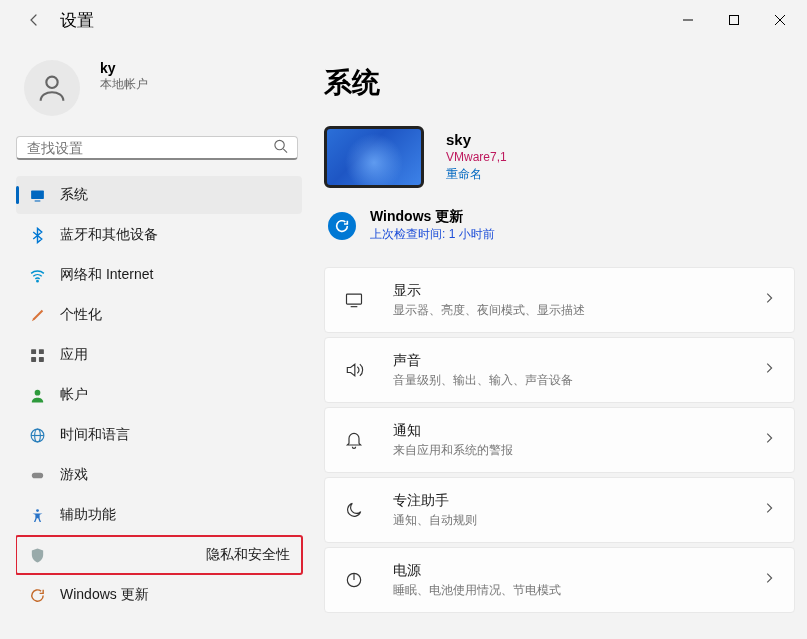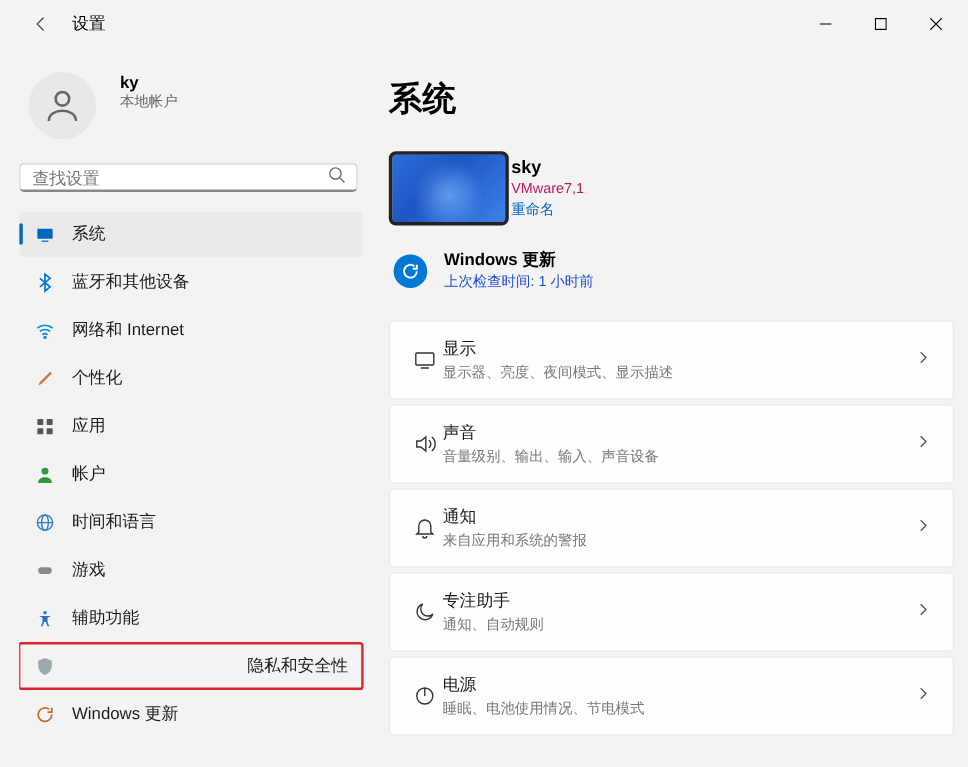--- a/index.html
+++ b/index.html
@@ -1,21 +1,21 @@
 <!DOCTYPE html>
 <html><head>
 <meta charset="utf-8">
 <style>
 * { margin: 0; padding: 0; box-sizing: border-box; font-family: "Segoe UI", "Microsoft YaHei", sans-serif; }
 body { background: #f3f3f3; width: 807px; height: 639px; overflow: hidden; }
 .window { background: #f3f3f3; width: 100%; height: 100%; display: flex; flex-direction: column; }
 .titlebar { height: 40px; display: flex; align-items: center; justify-content: space-between; padding: 0 4px; }
 .titlebar-left { display: flex; align-items: center; gap: 16px; padding-left: 20px; }
 .back-btn { width: 20px; height: 20px; display: flex; align-items: center; justify-content: center; color: #555; cursor: pointer; }
-.title { font-size: 14px; color: #000; }
+.title { font-size: 17px; color: #000; }
 .window-controls { display: flex; }
 .win-btn { width: 46px; height: 32px; display: flex; align-items: center; justify-content: center; cursor: pointer; }
 .win-btn svg { stroke: #000; }
 .content { display: flex; flex: 1; overflow: hidden; }
 .sidebar { width: 310px; padding: 8px 0 0 16px; display: flex; flex-direction: column; }
 .profile { display: flex; align-items: flex-start; gap: 20px; padding: 12px 8px 20px 8px; }
 .avatar { width: 56px; height: 56px; border-radius: 50%; background: #e8e8e8; display: flex; align-items: center; justify-content: center; }
 .profile-text { display: flex; flex-direction: column; }
 .profile-name { font-size: 14px; font-weight: 600; }
 .profile-sub { font-size: 12px; color: #666; }
@@ -23,34 +23,34 @@
 .search-input { width: 100%; height: 24px; border: 1px solid #ccc; border-bottom: 2px solid #888; border-radius: 4px; padding: 0 34px 0 10px; font-size: 14px; background: #fff; outline: none; }
 .search-icon { position: absolute; right: 10px; top: 50%; transform: translateY(-50%); color: #666; }
 .nav { display: flex; flex-direction: column; gap: 2px; overflow-y: auto; padding-right: 8px; }
 .nav-item { display: flex; align-items: center; gap: 14px; height: 38px; padding: 0 12px; border-radius: 4px; cursor: pointer; font-size: 14px; color: #1a1a1a; position: relative; }
 .nav-item.selected { background: #eaeaea; }
 .nav-item.selected::before { content: ""; position: absolute; left: 0; top: 10px; bottom: 10px; width: 3px; background: #0067c0; border-radius: 2px; }
 .nav-item.highlighted { outline: 2px solid #d23; outline-offset: -1px; border-radius: 2px; justify-content: space-between; }
 .nav-icon { width: 18px; height: 18px; display: flex; align-items: center; justify-content: center; flex-shrink: 0; }
 .main { flex: 1; padding: 24px 12px 0 14px; overflow-y: auto; }
 .page-title { font-size: 28px; font-weight: 600; margin-bottom: 24px; }
-.device-row { display: flex; align-items: center; gap: 2px; margin-bottom: 20px; }
+.device-row { display: flex; align-items: center; gap: 22px; margin-bottom: 20px; }
 .device-thumb { width: 100px; height: 62px; border-radius: 6px; background: linear-gradient(135deg, #2b6fd8 0%, #1e56c4 40%, #3d82e8 100%); border: 3px solid #222; position: relative; overflow: hidden; }
 .device-thumb::after { content: ""; position: absolute; inset: 0; background: radial-gradient(circle at 50% 60%, rgba(120,180,255,.7) 0%, transparent 50%); }
 .device-info { display: flex; flex-direction: column; gap: 2px; }
 .device-name { font-size: 15px; font-weight: 600; }
 .device-sub { font-size: 12px; color: #be185d; }
 .device-link { font-size: 12px; color: #0067c0; cursor: pointer; }
 .update-row { display: flex; align-items: center; gap: 14px; margin-bottom: 24px; padding-left: 4px; }
 .update-icon { width: 28px; height: 28px; border-radius: 50%; background: #0078d4; display: flex; align-items: center; justify-content: center; color: #fff; }
 .update-text { display: flex; flex-direction: column; }
 .update-title { font-size: 14px; font-weight: 600; }
 .update-sub { font-size: 12px; color: #1d4ed8; }
 .cards { display: flex; flex-direction: column; gap: 4px; }
-.card { background: #fdfdfd; border: 1px solid #e8e8e8; border-radius: 4px; height: 66px; display: flex; align-items: center; padding: 0 18px; cursor: pointer; gap: 4px; }
+.card { background: #fdfdfd; border: 1px solid #e8e8e8; border-radius: 4px; height: 66px; display: flex; align-items: center; padding: 0 18px; cursor: pointer; gap: 28px; }
 .card-icon { width: 22px; display: flex; align-items: center; justify-content: center; color: #333; }
 .card-body { flex: 1; display: flex; flex-direction: column; gap: 2px; }
 .card-title { font-size: 14px; color: #1a1a1a; }
 .card-sub { font-size: 12px; color: #777; }
 .card-chev { color: #555; }
 </style>
 </head>
 <body>
 
 <div class="window">

